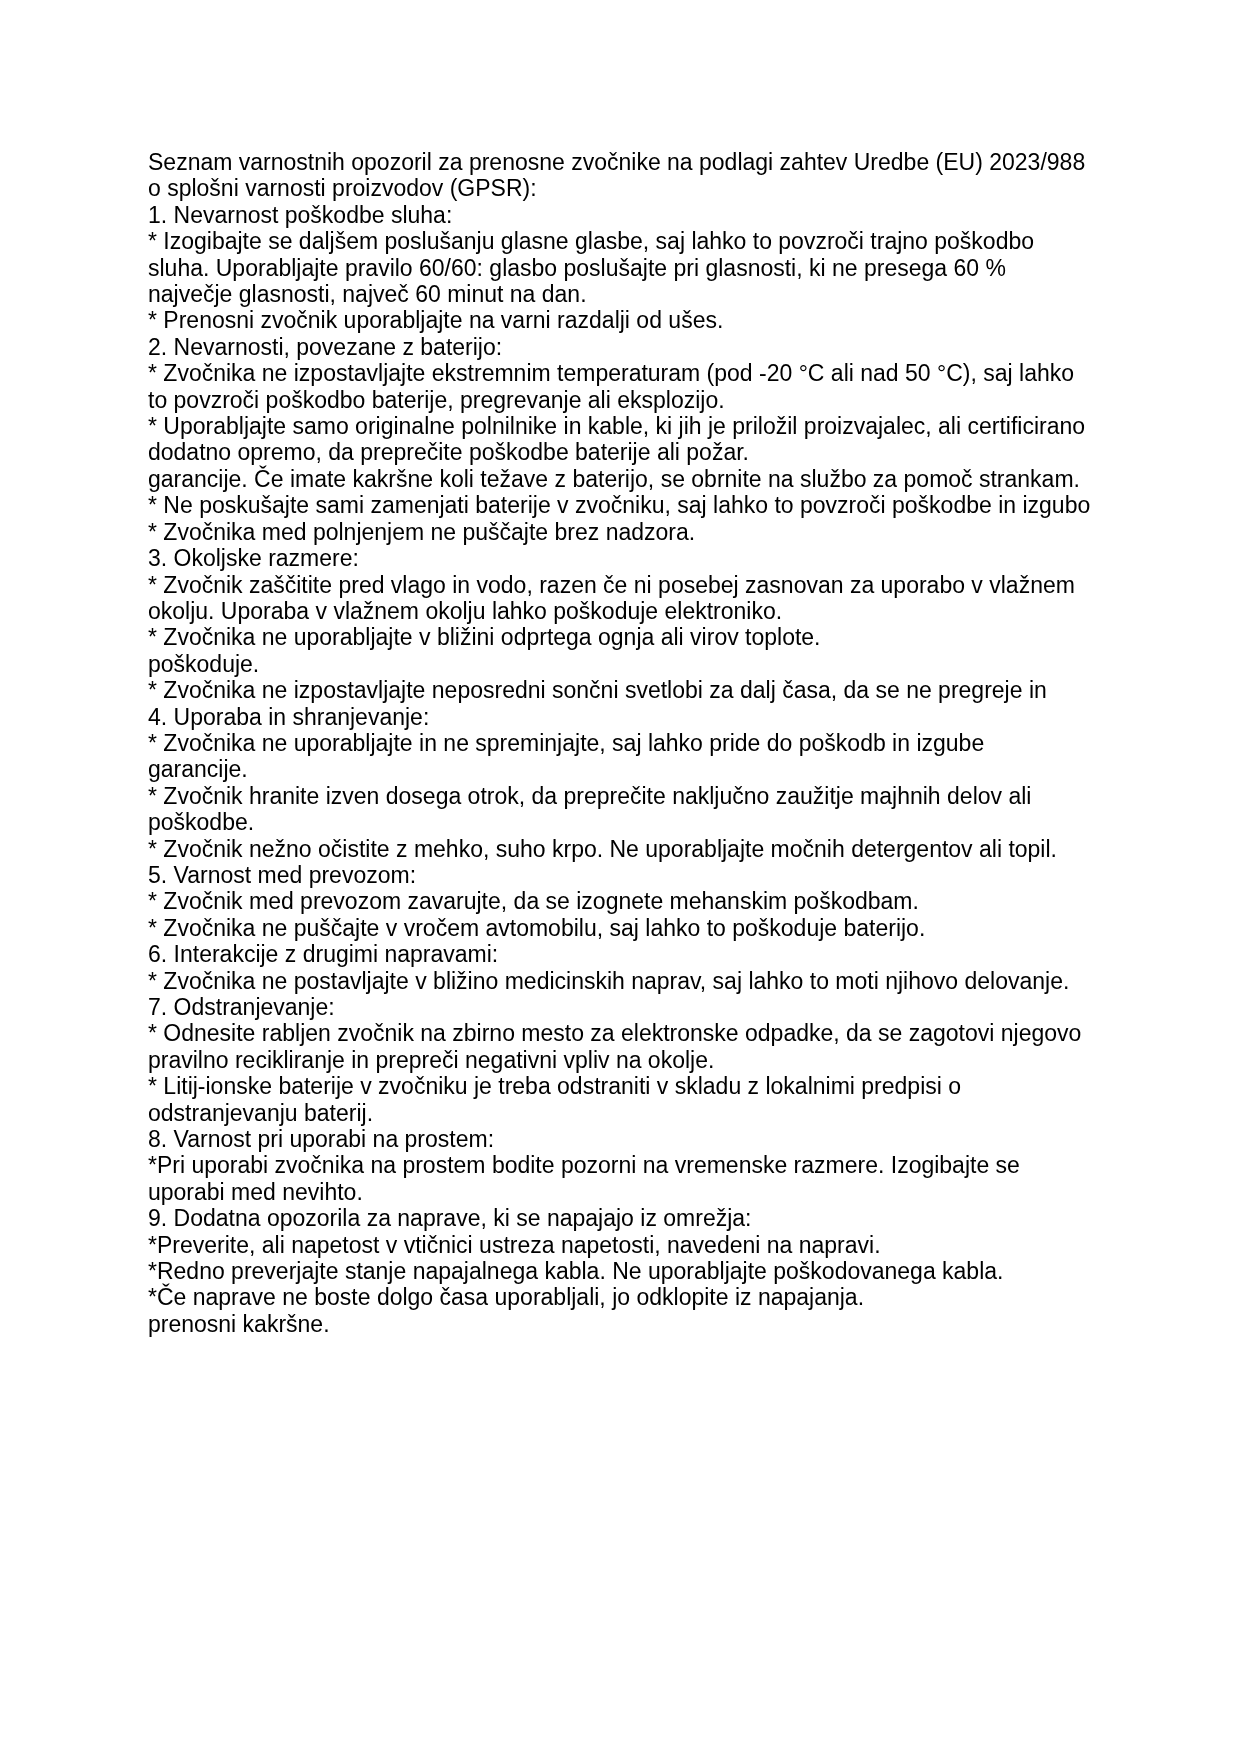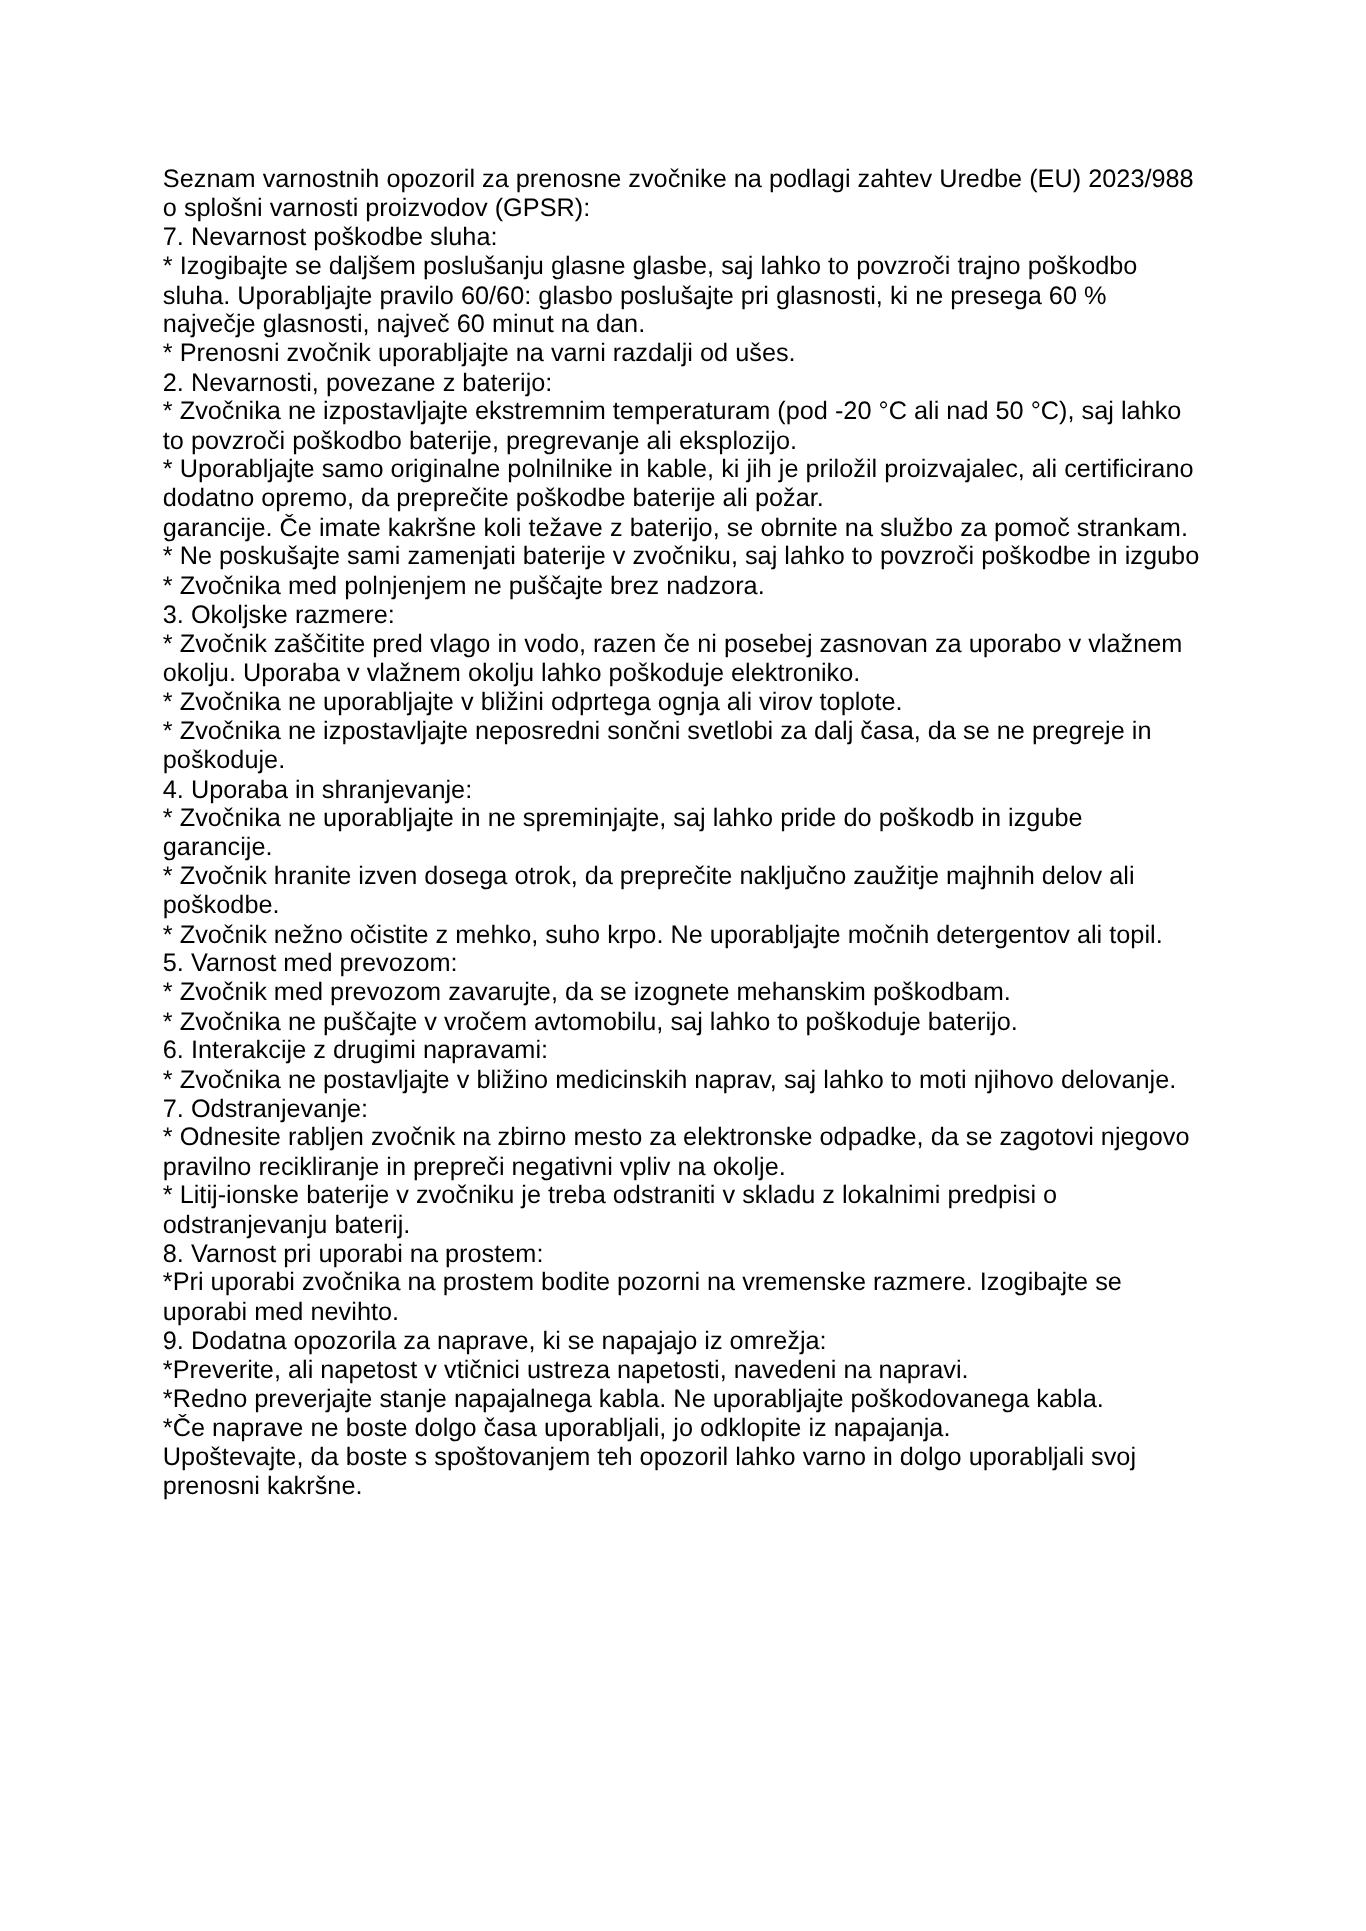--- a/index.html
+++ b/index.html
@@ -39,21 +39,21 @@
 </head>
 <body>
 
 <div class="page">
   <div class="text-block">
       <div class="paragraph">
         <div class="text-line">Seznam varnostnih opozoril za prenosne zvočnike na podlagi zahtev Uredbe (EU) 2023/988</div>
         <div class="text-line">o splošni varnosti proizvodov (GPSR):</div>
       </div>
       <div class="paragraph">
-        <div class="text-line">7. Nevarnost poškodbe sluha:</div>
+        <div class="text-line">1. Nevarnost poškodbe sluha:</div>
       </div>
       <div class="paragraph">
         <div class="text-line">* Izogibajte se daljšem poslušanju glasne glasbe, saj lahko to povzroči trajno poškodbo</div>
         <div class="text-line">sluha. Uporabljajte pravilo 60/60: glasbo poslušajte pri glasnosti, ki ne presega 60 %</div>
         <div class="text-line">največje glasnosti, največ 60 minut na dan.</div>
       </div>
       <div class="paragraph">
         <div class="text-line">* Prenosni zvočnik uporabljajte na varni razdalji od ušes.</div>
       </div>
       <div class="paragraph">
@@ -78,22 +78,22 @@
         <div class="text-line">3. Okoljske razmere:</div>
       </div>
       <div class="paragraph">
         <div class="text-line">* Zvočnik zaščitite pred vlago in vodo, razen če ni posebej zasnovan za uporabo v vlažnem</div>
         <div class="text-line">okolju. Uporaba v vlažnem okolju lahko poškoduje elektroniko.</div>
       </div>
       <div class="paragraph">
         <div class="text-line">* Zvočnika ne uporabljajte v bližini odprtega ognja ali virov toplote.</div>
       </div>
       <div class="paragraph">
+        <div class="text-line">poškoduje.</div>
         <div class="text-line">* Zvočnika ne izpostavljajte neposredni sončni svetlobi za dalj časa, da se ne pregreje in</div>
-        <div class="text-line">poškoduje.</div>
       </div>
       <div class="paragraph">
         <div class="text-line">4. Uporaba in shranjevanje:</div>
       </div>
       <div class="paragraph">
         <div class="text-line">* Zvočnika ne uporabljajte in ne spreminjajte, saj lahko pride do poškodb in izgube</div>
         <div class="text-line">garancije.</div>
       </div>
       <div class="paragraph">
         <div class="text-line">* Zvočnik hranite izven dosega otrok, da preprečite naključno zaužitje majhnih delov ali</div>
@@ -141,17 +141,16 @@
       <div class="paragraph">
         <div class="text-line">*Preverite, ali napetost v vtičnici ustreza napetosti, navedeni na napravi.</div>
       </div>
       <div class="paragraph">
         <div class="text-line">*Redno preverjajte stanje napajalnega kabla. Ne uporabljajte poškodovanega kabla.</div>
       </div>
       <div class="paragraph">
         <div class="text-line">*Če naprave ne boste dolgo časa uporabljali, jo odklopite iz napajanja.</div>
       </div>
       <div class="paragraph">
-        <div class="text-line">Upoštevajte, da boste s spoštovanjem teh opozoril lahko varno in dolgo uporabljali svoj</div>
         <div class="text-line">prenosni kakršne.</div>
       </div>
     </div>
 </div>
 
 </body></html>

